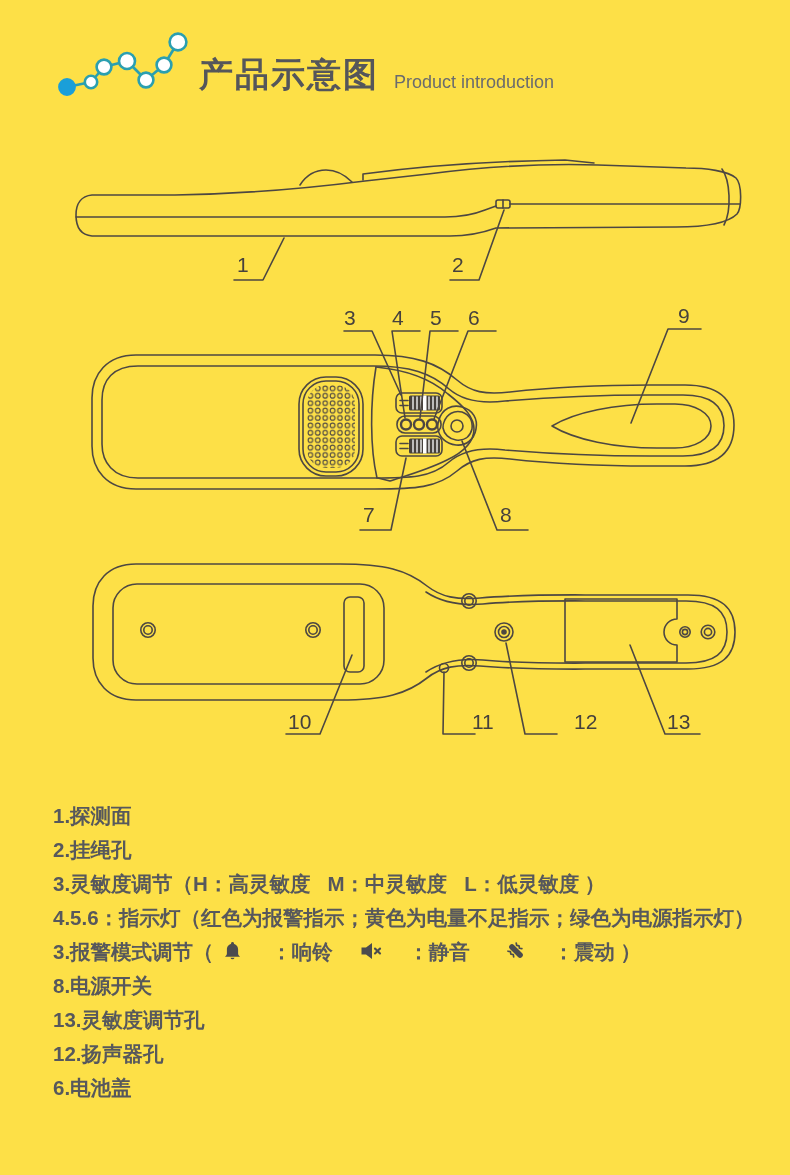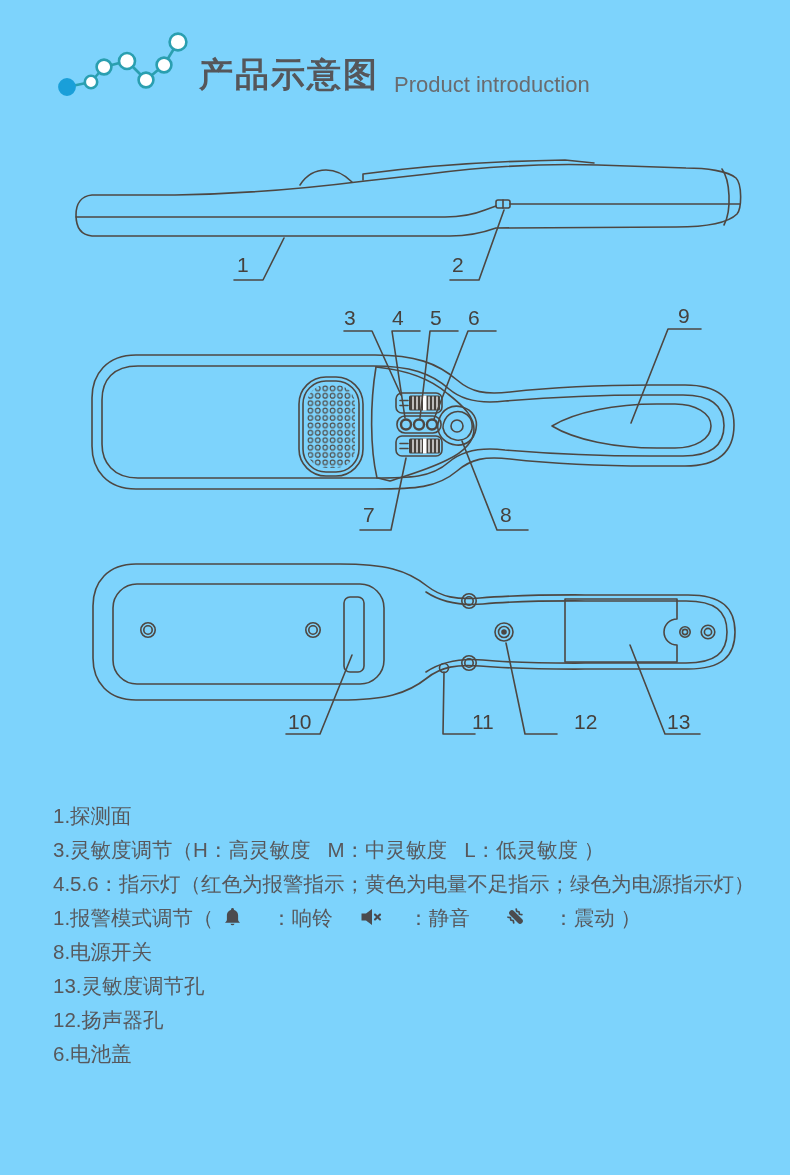--- a/index.html
+++ b/index.html
@@ -1,29 +1,29 @@
 <!DOCTYPE html>
 <html><head>
 <meta charset="utf-8">
 <style>
   html,body{margin:0;padding:0;background:#ffffff;}
-  .page{position:relative;width:790px;height:1175px;background:#7dd3fc;overflow:hidden;
+  .page{position:relative;width:790px;height:1175px;background:#fde047;overflow:hidden;
         font-family:"Liberation Sans", sans-serif;}
   .abs{position:absolute;}
   
   .title-zh{position:absolute;left:199px;top:52px;font-size:34px;letter-spacing:2px;
             font-weight:600;color:#55565a;}
-  .title-en{position:absolute;left:394px;top:72px;font-size:22px;color:#6a6b6e;}
+  .title-en{position:absolute;left:394px;top:72px;font-size:18px;color:#6a6b6e;}
   
   .callout{position:absolute;font-size:21px;color:#46413d;line-height:22px;
            font-family:"Liberation Sans", sans-serif;}
   
   .legend{position:absolute;left:53px;top:799px;width:720px;color:#57585c;
           font-size:20.5px;}
-  .legend-row{height:34px;line-height:34px;white-space:pre-wrap;}
+  .legend-row{height:34px;line-height:34px;white-space:pre-wrap;font-weight:bold;}
   .legend-row7{display:flex;align-items:center;}
   .licon{flex:0 0 auto;margin:0 4px 2px 10px;}
   .licon.first{margin-left:8px;}
   .licon.sp1{margin-left:26px;}
   .licon.sp2{margin-left:34px;}
   svg{display:block;}
 </style>
 </head>
 <body>
 
@@ -185,24 +185,25 @@
   <div class="callout" style="left:678px;top:305px;">9</div>
   <div class="callout" style="left:363px;top:504px;">7</div>
   <div class="callout" style="left:500px;top:504px;">8</div>
   <div class="callout" style="left:288px;top:711px;text-align:center;">10</div>
   <div class="callout" style="left:444px;top:711px;margin-left:28px;">11</div>
   <div class="callout" style="left:526px;top:711px;margin-left:48px;">12</div>
   <div class="callout" style="left:667px;top:711px;">13</div>
 
   <div class="legend">
     <div class="legend-row">1.探测面</div>
+    <div class="legend-row">2.挂绳孔</div>
     <div class="legend-row">3.灵敏度调节（H：高灵敏度   M：中灵敏度   L：低灵敏度 ）</div>
     <div class="legend-row">4.5.6：指示灯（红色为报警指示；黄色为电量不足指示；绿色为电源指示灯）</div>
     <div class="legend-row legend-row7">
-      <span>1.报警模式调节（</span>
+      <span>3.报警模式调节（</span>
       <span class="licon first">
         <svg width="21" height="23" viewBox="0 0 24 24" fill="#4b4b4e">
           <circle cx="12" cy="2.6" r="1.6"></circle>
           <path d="M12 3 C8.2 3 5.6 6 5.6 9.8 L5.6 14.2 C5.6 15.8 4.6 16.8 3.4 17.9 L20.6 17.9 C19.4 16.8 18.4 15.8 18.4 14.2 L18.4 9.8 C18.4 6 15.8 3 12 3 Z"></path>
           <path d="M9.7 19 A2.4 2.4 0 0 0 14.3 19 Z"></path>
         </svg>
       </span>
       <span>：响铃</span>
       <span class="licon sp1">
         <svg width="24" height="20" viewBox="0 0 24 20" fill="#4b4b4e">

